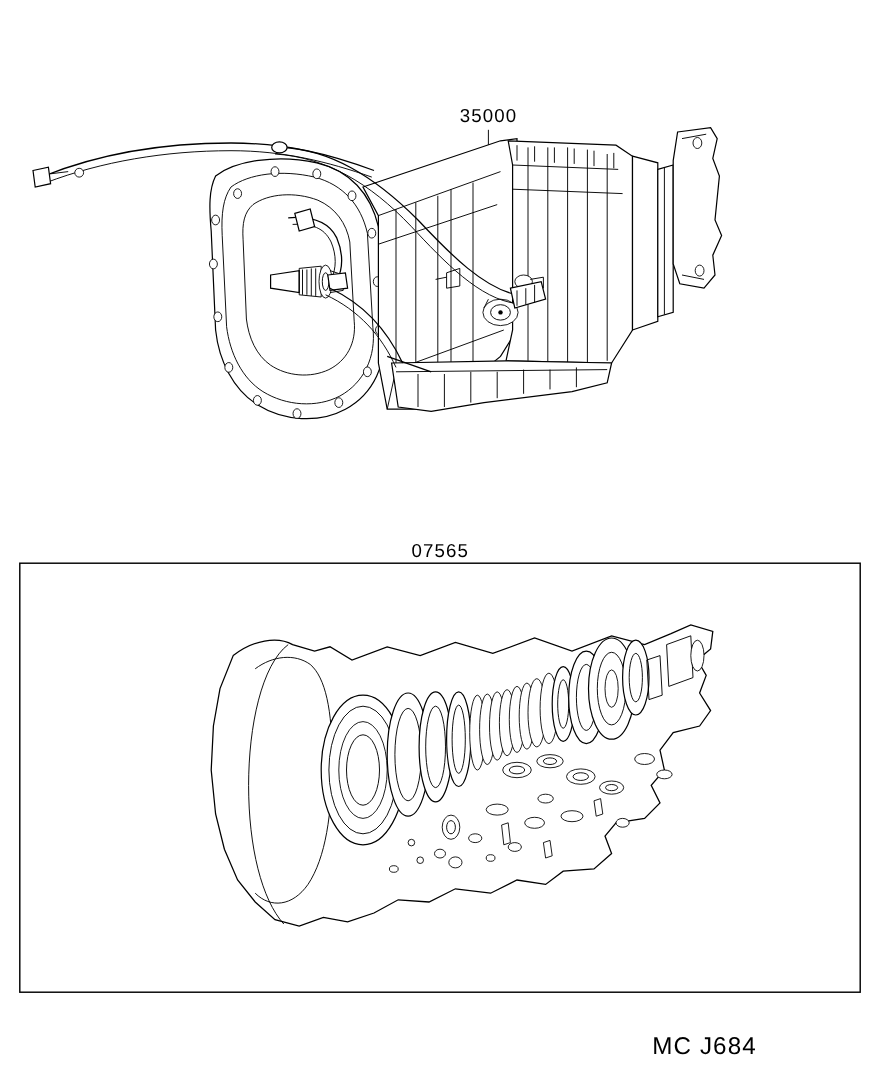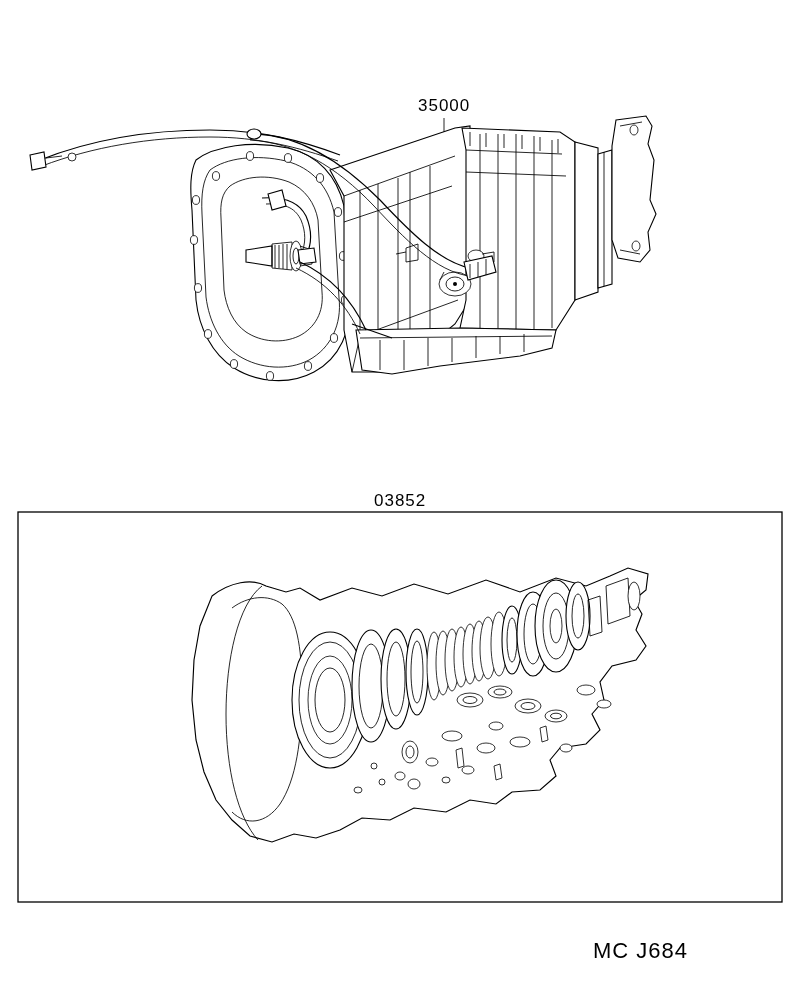--- a/index.html
+++ b/index.html
@@ -60,21 +60,21 @@
   .fillwt { fill: #fff; stroke: #000; stroke-width: 0.8; }
   .dot { fill: #000; }
 </style>
 </head>
 <body>
 
 <div id="sheet">
 
   <div class="part-label" id="label-35000">35000</div>
 
-  <div class="part-label" id="label-04351">03852</div>
+  <div class="part-label" id="label-04351">07565</div>
 
   <div id="sheet-code">MC  J684</div>
 
   <svg class="art" viewBox="0 0 800 986">
 
     <g>
 
       <path class="ln-thin" d="M444 118 L444 150"></path>
 
       <g>

